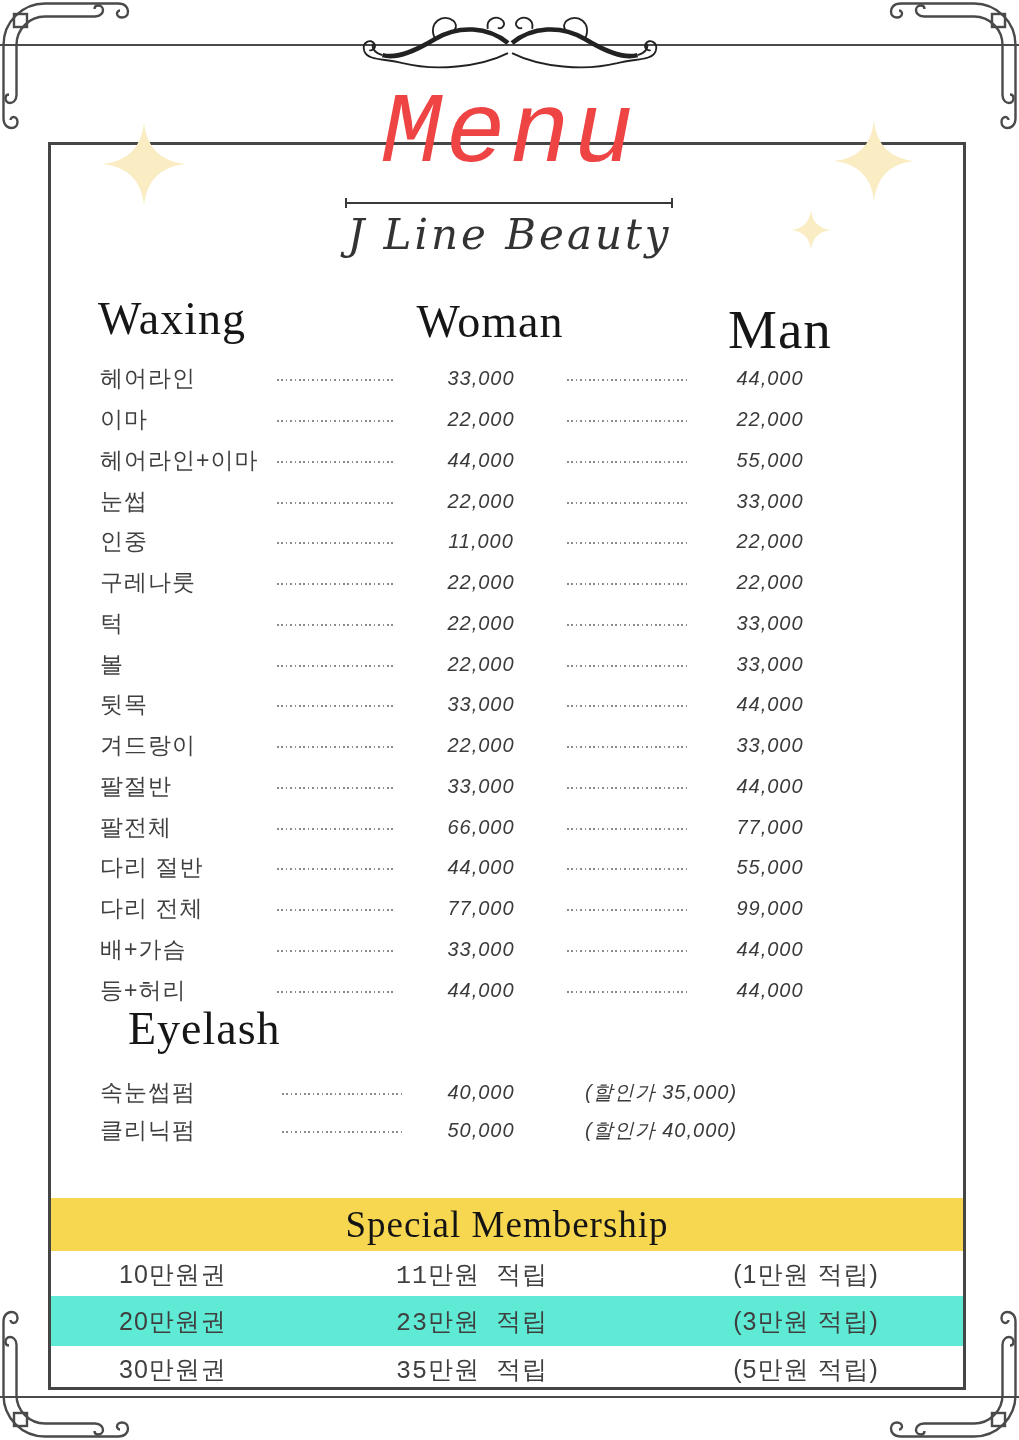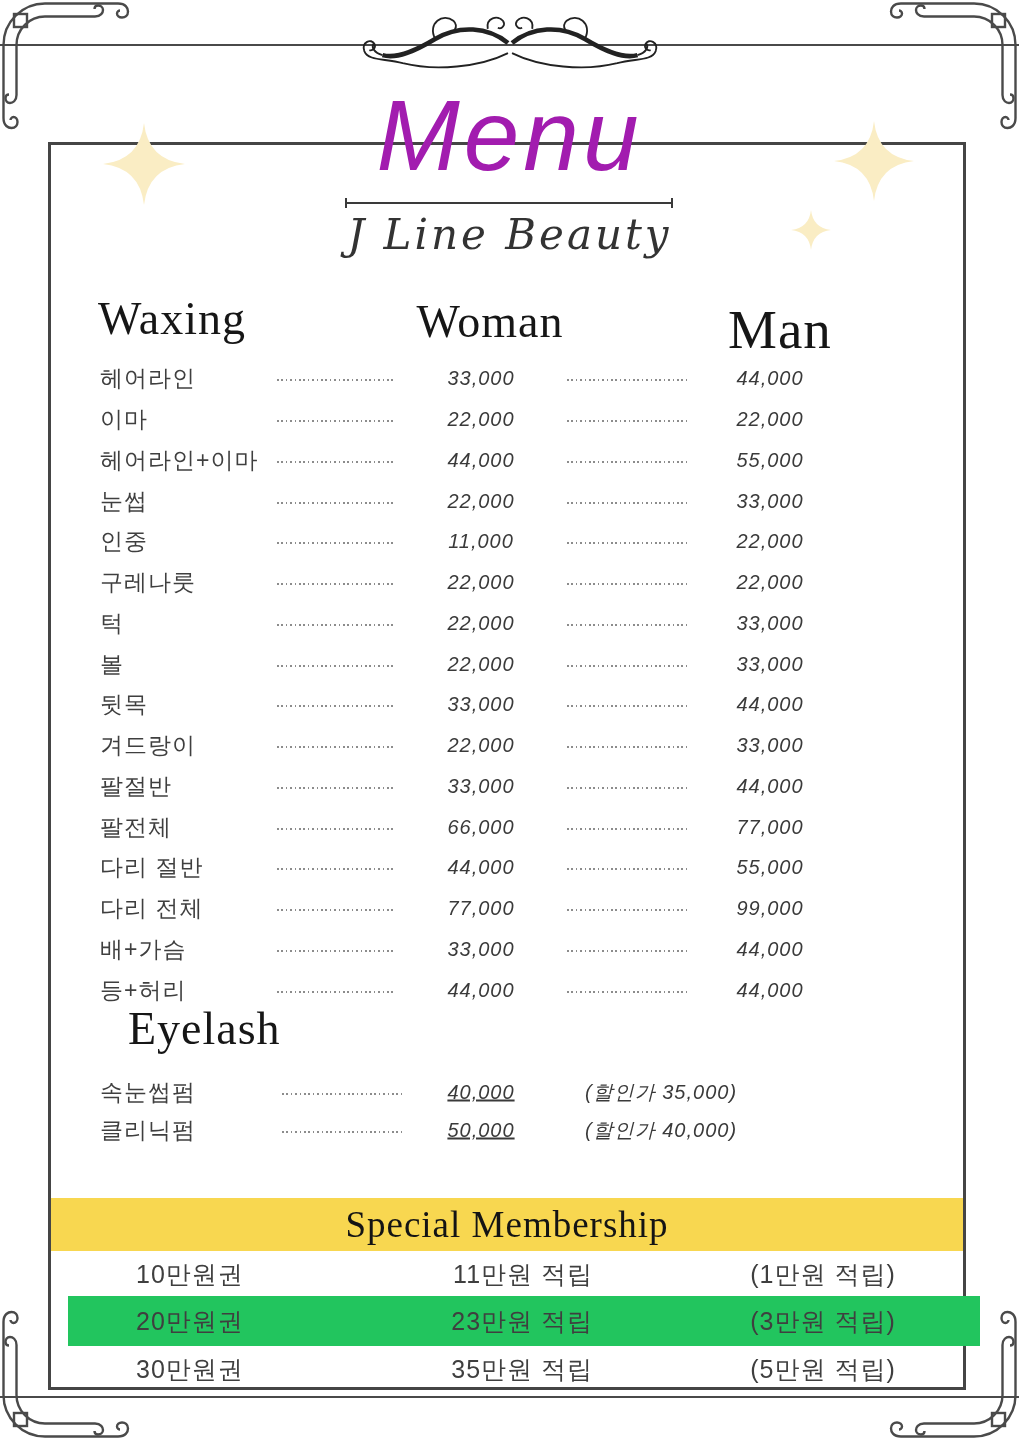--- a/index.html
+++ b/index.html
@@ -22,22 +22,22 @@
     border:3px solid #454545;
   }
   .flourish { position:absolute; left:338px; top:12px; width:344px; height:66px; }
   .sparkle { position:absolute; }
   .sparkle.s1 { left:103px; top:118px; width:82px;  height:92px; }
   .sparkle.s2 { left:834px; top:114px; width:80px;  height:94px; }
   .sparkle.s3 { left:791px; top:208px; width:40px;  height:44px; }
   
   .menu-title {
     position:absolute; left:0; right:0; top:80px; text-align:center;
-    font-family:Liberation Sans, sans-serif; font-style:italic; font-weight:500;
-    font-size:100px; line-height:1.1; color:#a21caf; letter-spacing:4px;
+    font-family:Liberation Mono, monospace; font-style:italic; font-weight:500;
+    font-size:100px; line-height:1.1; color:#ef4444; letter-spacing:4px;
   }
   .title-divider { position:absolute; left:345px; top:202px; width:328px; height:2px; background:#3a3a3a; }
   .title-divider::before, .title-divider::after {
     content:""; position:absolute; top:-4px; width:2px; height:10px; background:#3a3a3a;
   }
   .title-divider::before { left:0; } .title-divider::after { right:0; }
   .menu-subtitle {
     position:absolute; left:0; right:0; top:210px; text-align:center;
     font-family:"DejaVu Serif", serif; font-style:italic; font-weight:400;
     font-size:42px; color:#333; letter-spacing:3px;
@@ -50,42 +50,42 @@
   .hdr-eyelash { position:absolute; left:98px;  top:1002px; font-size:46px;margin-left:30px; }
   
   .wax-table { position:absolute; left:0; top:358px; width:100%; }
   .wax-row { position:relative; height:40.75px; }
   .ey-table { position:absolute; left:0; top:1073px; width:100%; }
   .ey-row { position:relative; height:38px; }
   .cell { position:absolute; top:50%; transform:translateY(-50%); white-space:nowrap; }
   .c-name   { left:100px; font-size:23px; color:#3f3f3f; letter-spacing:1px; }
   .c-woman  { left:424px; width:114px; text-align:center; }
   .c-man    { left:713px; width:114px; text-align:center; }
-  .c-price  { left:424px; width:114px; text-align:center;text-decoration:underline; }
+  .c-price  { left:424px; width:114px; text-align:center; }
   .c-disc   { left:585px; width:160px; text-align:left; }
   .price { font-size:20px; font-style:italic; color:#3a3a3a; letter-spacing:1px; }
   .dots { position:absolute; top:calc(50% + 1px); height:2px;
           background-image:repeating-linear-gradient(to right,#8c8c8c 0 1.6px,transparent 1.6px 4.4px); }
   .d1 { left:277px; width:117px; }
   .d2 { left:567px; width:120px; }
   .d3 { left:282px; width:122px; }
   
   .member-banner {
     position:absolute; left:51px; top:1198px; width:912px; height:53px;
     background:#F8D750; text-align:center;
   }
   .member-banner span {
     font-family:"Liberation Serif", serif; font-size:37px; color:#141414;
     line-height:53px; letter-spacing:1px;
   }
-  .member-rows { position:absolute; left:68px; top:1251px; width:912px; }
+  .member-rows { position:absolute; left:51px; top:1251px; width:912px; }
   .member-row { position:relative; height:45px; }
-  .member-row.hl { height:50px; background:#22c55e; }
+  .member-row.hl { height:50px; background:#5eead4; }
   .m-voucher { left:68px;  font-size:25px; color:#3f3f3f; letter-spacing:1px; }
-  .m-credit  { left:345px; width:180px; text-align:right; font-size:25px; color:#3f3f3f; letter-spacing:1px; }
+  .m-credit  { left:345px; width:180px; text-align:left; font-size:25px; color:#3f3f3f; letter-spacing:1px;font-family:Liberation Mono, monospace; }
   .m-bonus   { left:655px; width:200px; text-align:center; font-size:25px; color:#3f3f3f; letter-spacing:1px; }
 </style>
 </head>
 <body>
 
 <div class="rule top"></div>
 <div class="rule bottom"></div>
 
 <svg class="flourish" viewBox="0 0 340 64">
   <defs>

